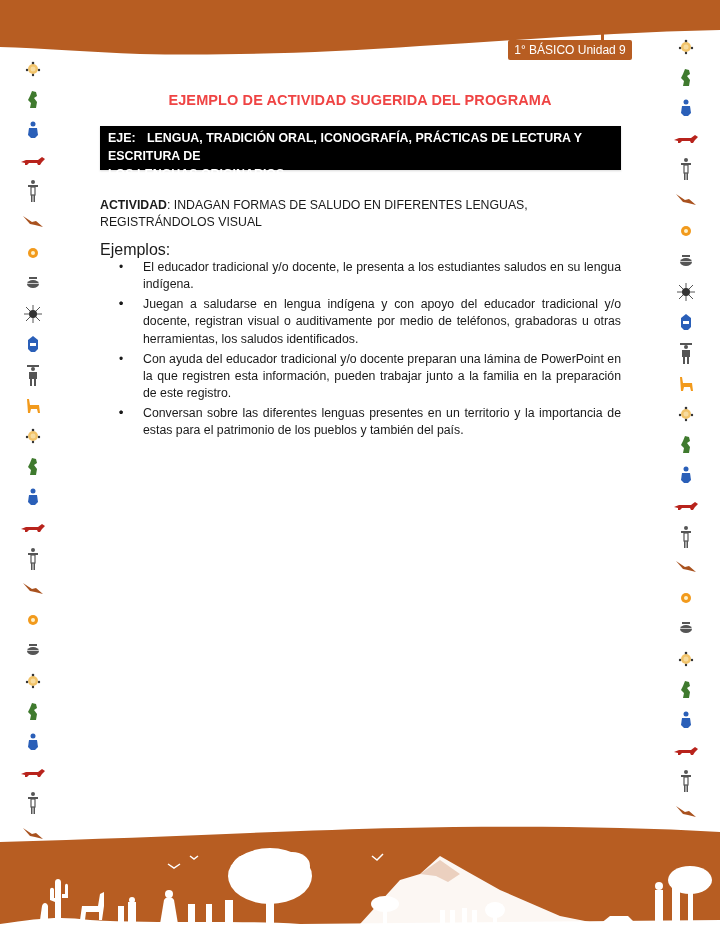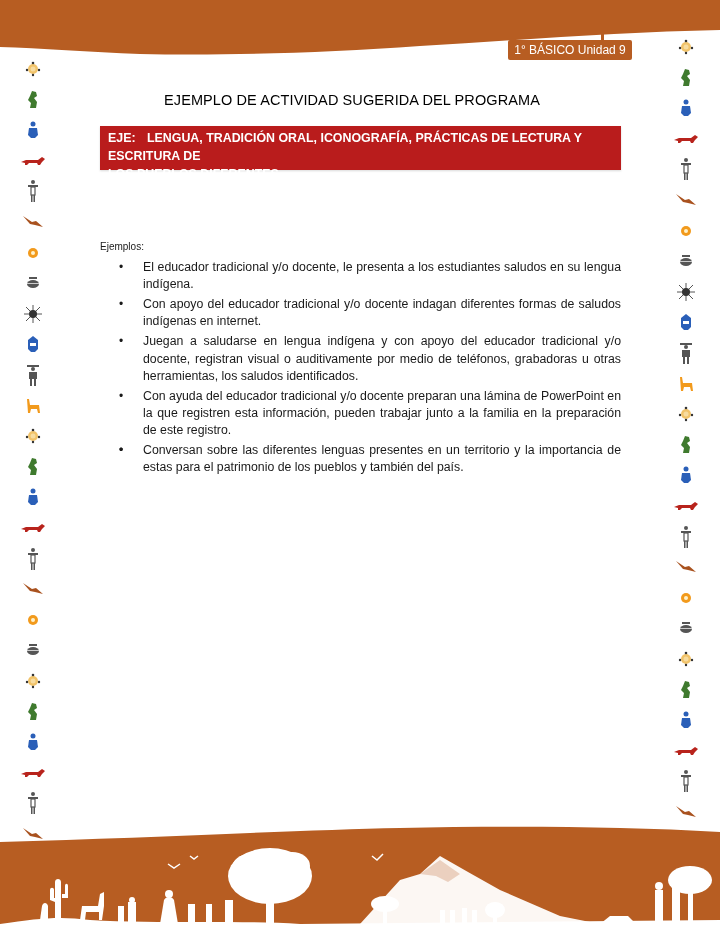--- a/index.html
+++ b/index.html
@@ -18,40 +18,40 @@
     }
     .badge-stem { position: absolute; left: 601px; top: 28px; width: 3px; height: 13px; background: #b75d22; }
 
     .icon-col { position: absolute; top: 0; width: 30px; }
     .icon-col.left { left: 18px; }
     .icon-col.right { left: 671px; }
     .ico { position: absolute; left: 0; width: 30px; height: 22px; display: flex; align-items: center; justify-content: center; }
     .ico svg { display: block; }
 
     .page-title {
-      position: absolute; left: 92px; top: 92px; width: 520px; text-align: center;
-      font-size: 14.5px; font-weight: normal; color: #000000; letter-spacing: 0.1px;
+      position: absolute; left: 100px; top: 92px; width: 520px; text-align: center;
+      font-size: 14.5px; font-weight: bold; color: #ef4444; letter-spacing: 0.1px;
     }
     .axis-box {
       position: absolute; left: 100px; top: 126px; width: 506px; height: 38px;
-      background: #b91c1c; color: #ffffff;
+      background: #000000; color: #ffffff;
       padding: 3px 7px 3px 8px; font-size: 12.4px; font-weight: bold; line-height: 18px;
       box-shadow: 0 1px 2px rgba(0,0,0,0.15);
     }
     .axis-box .eje-label { margin-right: 8px; }
 
     .activity {
       position: absolute; left: 100px; top: 197px; width: 520px;
       font-size: 12.3px; line-height: 17px; color: #1a1a1a;
     }
     .activity .act-label { font-weight: bold; }
     .activity .act-line2 { padding-left: 67px; }
 
     .examples-label {
-      position: absolute; left: 100px; top: 241px; font-size: 10px; color: #1a1a1a;
+      position: absolute; left: 100px; top: 241px; font-size: 16px; color: #1a1a1a;
     }
     .examples-list {
       position: absolute; left: 100px; top: 259px; width: 521px; margin: 0; padding: 0; list-style: none;
       font-size: 12.3px; line-height: 17.2px; color: #1a1a1a;
     }
     .examples-list li {
       position: relative; padding-left: 43px; text-align: justify; margin-bottom: 2.8px;
     }
     .examples-list li .bullet {
       position: absolute; left: 19px; top: 0; font-size: 12px;
@@ -437,30 +437,31 @@
         <circle cx="6" cy="6" r="5" fill="#f29a1c"></circle>
         <circle cx="6" cy="6" r="2" fill="#fff2cc"></circle>
       </svg>
     </div>
   </div>
 
 <div class="page-title">EJEMPLO DE ACTIVIDAD SUGERIDA DEL PROGRAMA</div>
 
 <div class="axis-box">
   <div><span class="eje-label">EJE:</span> <span>LENGUA, TRADICIÓN ORAL, ICONOGRAFÍA, PRÁCTICAS DE LECTURA Y ESCRITURA DE</span></div>
-  <div>LOS PUEBLOS DIFERENTES.</div>
+  <div>LOS LENGUAS ORIGINARIOS.</div>
 </div>
 
 <div class="activity">
+  <div><span class="act-label">ACTIVIDAD</span><span>:</span><span> INDAGAN FORMAS DE SALUDO EN DIFERENTES LENGUAS, REGISTRÁNDOLOS VISUAL</span></div>
 </div>
 
 <div class="examples-label">Ejemplos:</div>
 <ul class="examples-list">
   <li><span class="bullet">•</span><span>El educador tradicional y/o docente, le presenta a los estudiantes saludos en su lengua indígena.</span></li>
-  <li><span class="bullet">•</span><span>Con apoyo del educador tradicional y/o docente indagan diferentes formas de saludos indígenas en internet.</span></li>
+  <li><span class="bullet">•</span></li>
   <li><span class="bullet">•</span><span>Juegan a saludarse en lengua indígena y con apoyo del educador tradicional y/o docente, registran visual o auditivamente por medio de teléfonos, grabadoras u otras herramientas, los saludos identificados.</span></li>
   <li><span class="bullet">•</span><span>Con ayuda del educador tradicional y/o docente preparan una lámina de PowerPoint en la que registren esta información, pueden trabajar junto a la familia en la preparación de este registro.</span></li>
   <li><span class="bullet">•</span></li>
   <li><span class="bullet">•</span><span>Conversan sobre las diferentes lenguas presentes en un territorio y la importancia de estas para el patrimonio de los pueblos y también del país.</span></li>
 </ul>
 
 <svg class="footer-band" viewBox="0 0 720 112" preserveAspectRatio="none">
   <path d="M0,22 C150,18 300,10 400,8 C500,6 620,6 720,12 L720,112 L0,112 Z" fill="#b75d22"></path>
 
   <path d="M0,104 C40,98 60,96 90,100 C160,104 240,100 300,104 L720,100 L720,112 L0,112 Z" fill="#ffffff"></path>

